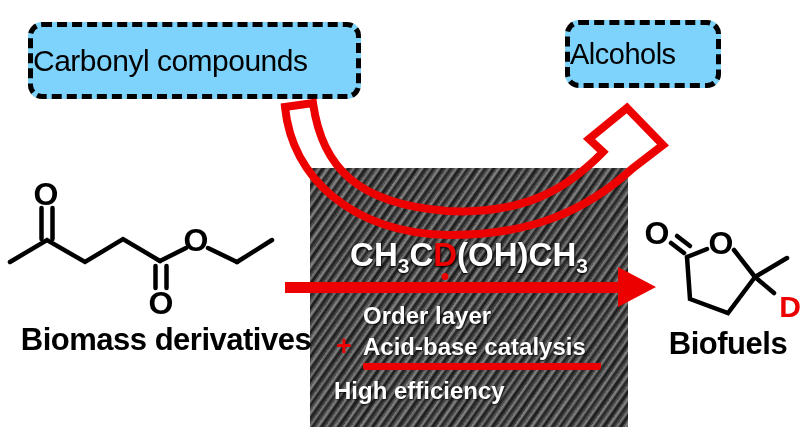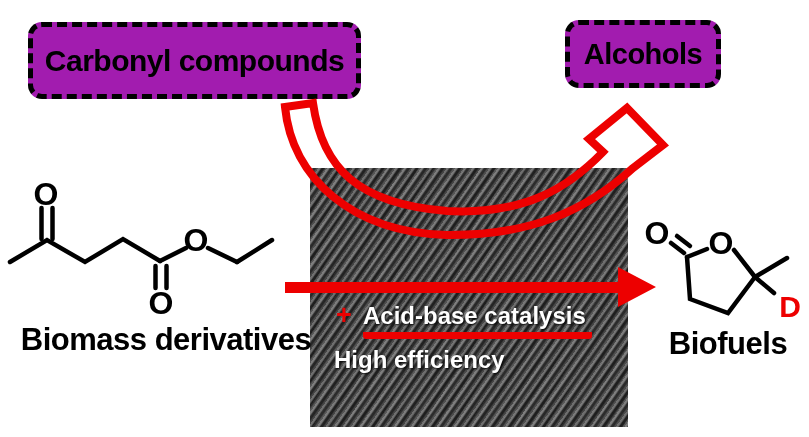--- a/index.html
+++ b/index.html
@@ -2,23 +2,23 @@
 <html><head>
 <meta charset="utf-8">
 <style>
   html,body{margin:0;padding:0;background:#ffffff;}
   .canvas{
     position:relative;width:809px;height:437px;background:#ffffff;overflow:hidden;
     font-family:"Liberation Sans",sans-serif;color:#000;
   }
   
   .dashed-box{
-    position:absolute;border:5px dashed #000;border-radius:14px;background:#a21caf;
-    display:flex;align-items:center;justify-content:center;
-    font-weight:bold;letter-spacing:-0.5px;box-sizing:border-box;
+    position:absolute;border:5px dashed #000;border-radius:14px;background:#7dd3fc;
+    display:flex;align-items:center;justify-content:flex-start;
+    font-weight:normal;letter-spacing:-0.5px;box-sizing:border-box;
   }
   .box-carbonyl{left:28px;top:22px;width:333px;height:77px;font-size:30px;}
   .box-alcohols{left:565px;top:20px;width:156px;height:68px;font-size:29px;}
   
   .tem{
     position:absolute;left:310px;top:168px;width:318px;height:259px;
     background-color:#3c3c3c;
     background-image:
       repeating-linear-gradient(125deg,
         rgba(255,255,255,0.30) 0px, rgba(255,255,255,0.30) 1.5px,
@@ -45,21 +45,21 @@
     position:relative;padding-left:53px;font-size:24px;line-height:31px;
     font-weight:bold;color:#fff;white-space:nowrap;
     text-shadow:1px 1px 2px rgba(0,0,0,0.85);
   }
   .feat .bullet{
     position:absolute;left:26px;top:0;color:#ED0000;font-size:27px;
     text-shadow:none;
   }
   .feat .txt-underline{
     display:inline-block;border-bottom:7px solid #ED0000;
-    padding-bottom:1px;padding-right:6px;border-radius:3px;
+    padding-bottom:1px;padding-right:15px;border-radius:3px;
   }
   .feat-last{margin-top:5px;padding-left:24px;}
   
   .mol-label{
     position:absolute;font-weight:bold;font-size:31px;letter-spacing:-0.5px;
     text-align:center;white-space:nowrap;
   }
   .lbl-biomass{left:0px;top:322px;width:300px;padding-left:16px;}
   .lbl-biofuels{left:652px;top:326px;width:152px;}
   
@@ -121,22 +121,28 @@
          C 525,215 568,188 603,152
          L 589,139
          L 627,108
          L 663,145
          L 633,168
          C 585,212 528,236 446,235
          C 352,232 292,178 285,107
          Z"></path>
   </svg>
 
+  <div class="formula">
+    <span>CH</span><span class="sub">3</span><span>C</span><span class="iso-wrap"><span>D</span><span class="dot"></span></span><span>(OH)CH</span><span class="sub">3</span>
+  </div>
 
   <div class="features">
+    <div class="feat">
+      <span>Order layer</span>
+    </div>
     <div class="feat">
       <span class="bullet">+</span>
       <span class="txt-underline">Acid-base catalysis</span>
     </div>
     <div class="feat feat-last">
       <span>High efficiency</span>
     </div>
   </div>
 
   <div class="mol-label lbl-biomass">Biomass derivatives</div>

